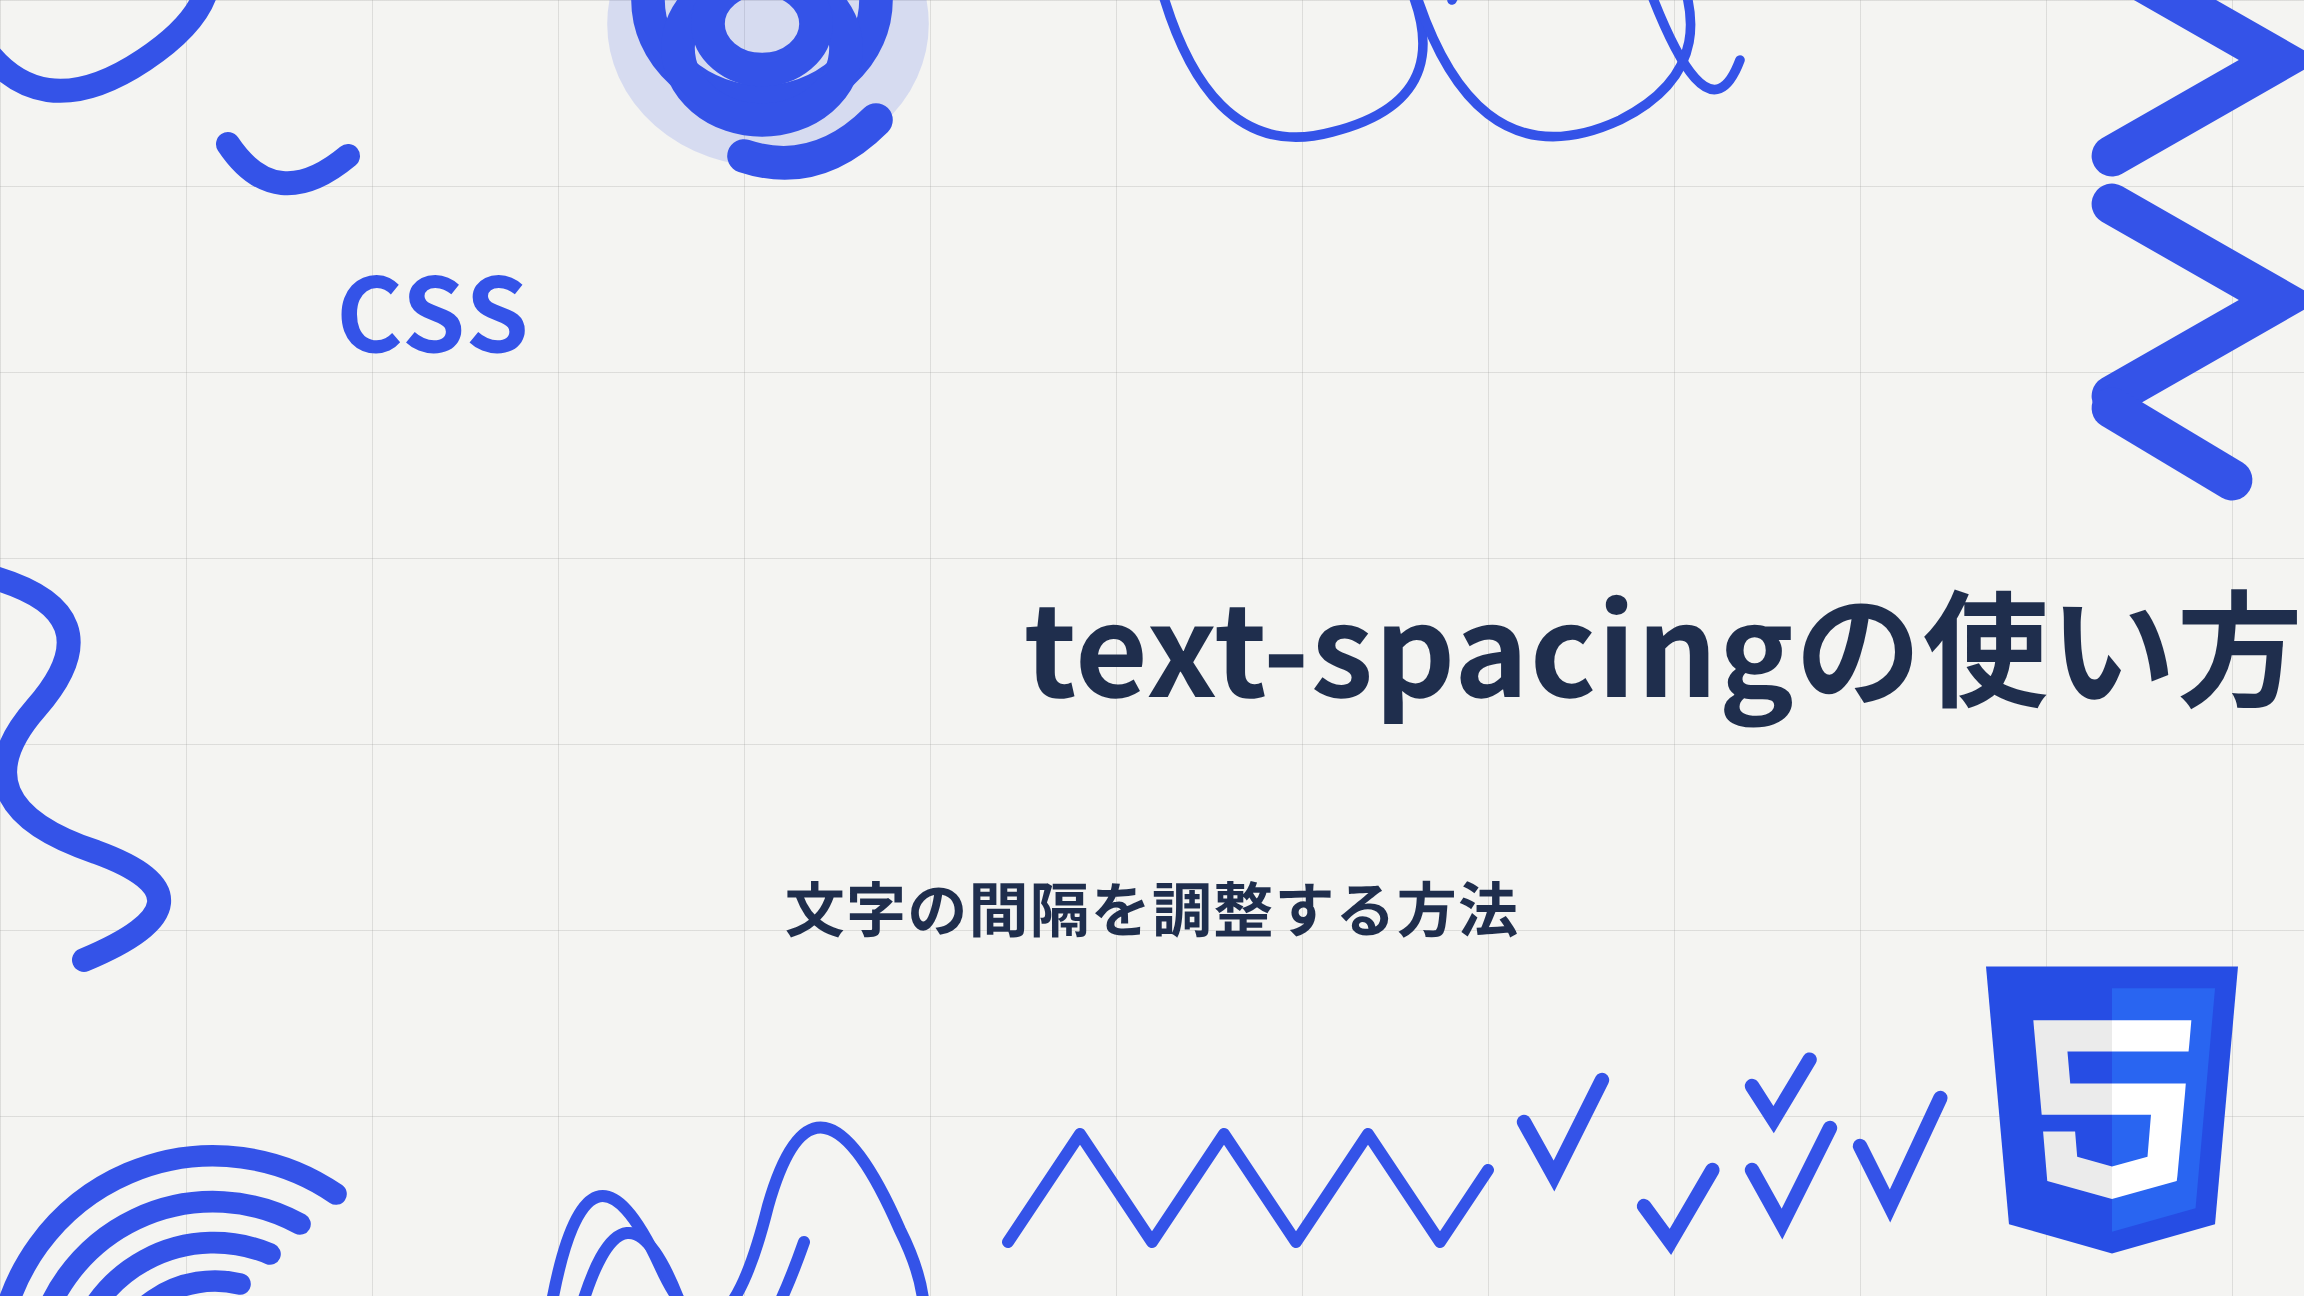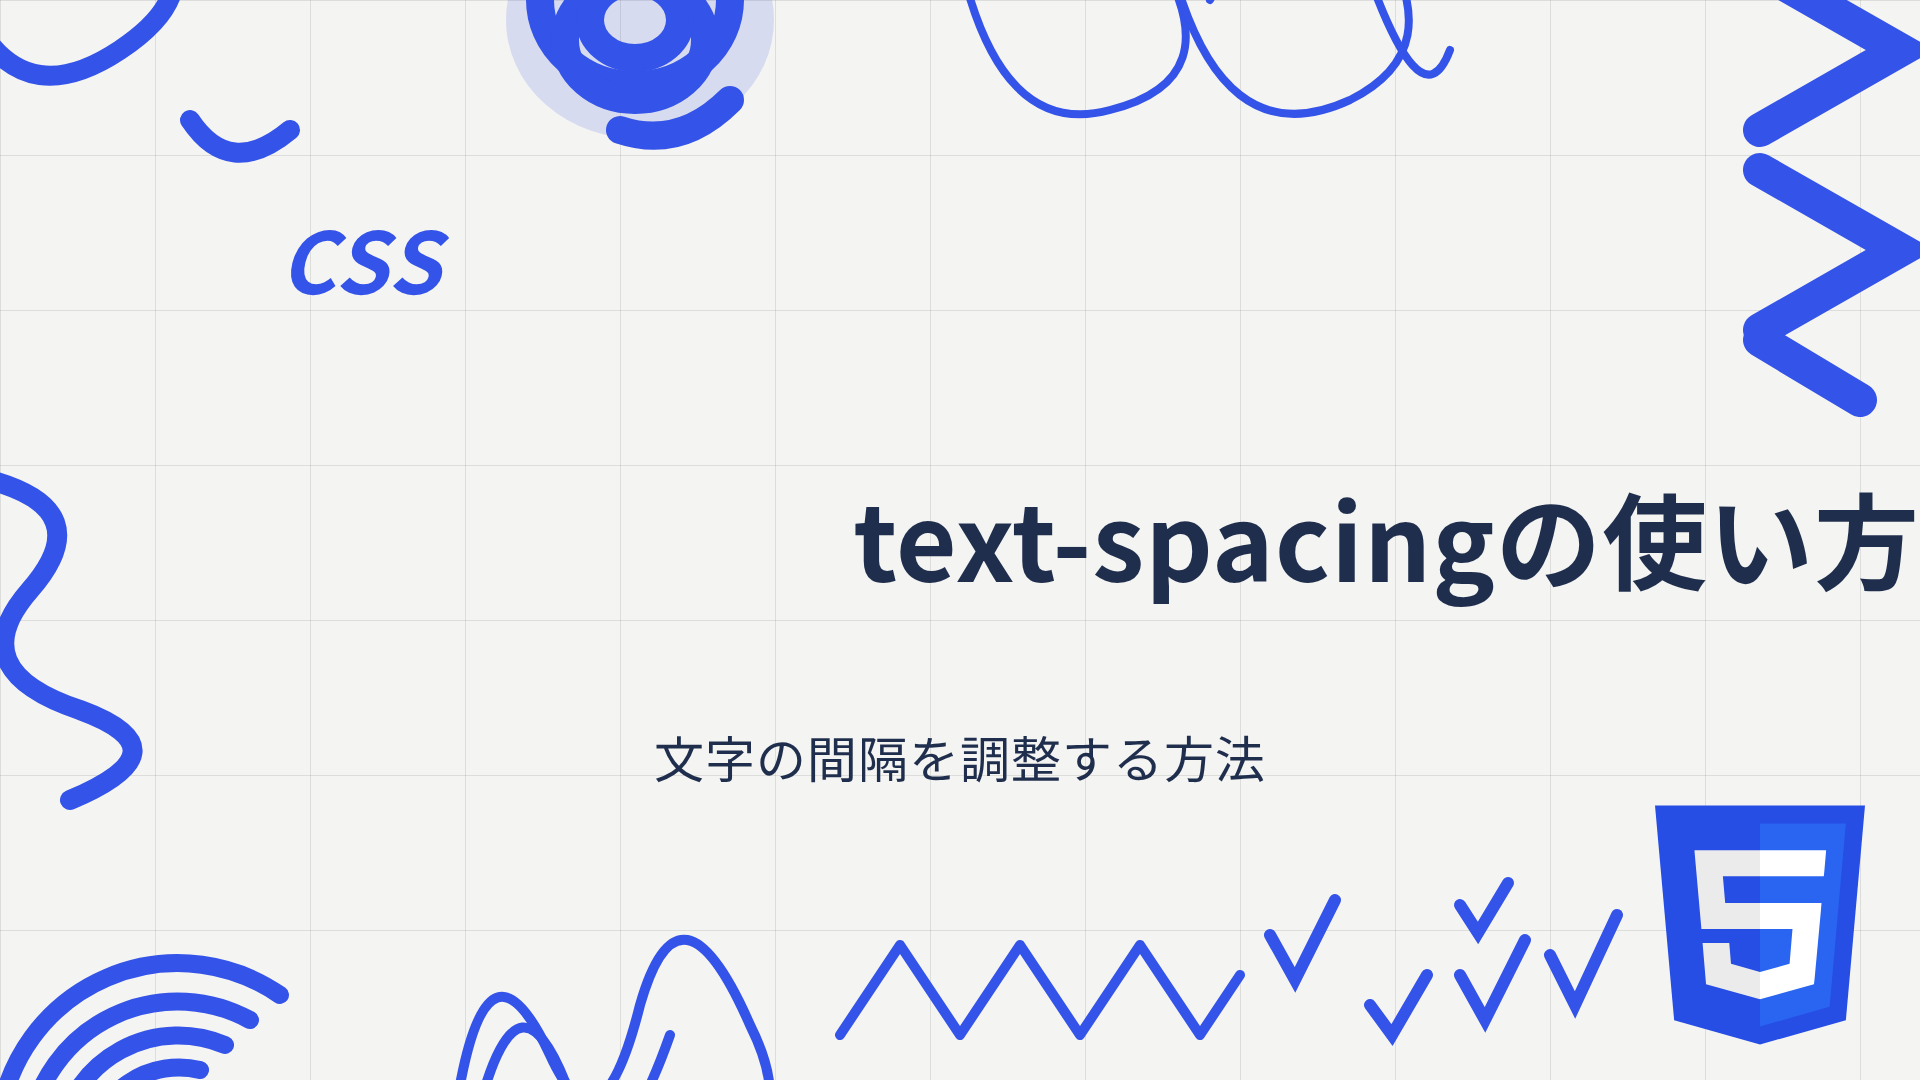--- a/index.html
+++ b/index.html
@@ -43,21 +43,21 @@
     font-size: 105px;
     font-weight: 700;
     letter-spacing: 1px;
   }
   .subtitle {
     position: absolute;
     left: 0; right: 0;
     top: 720px;
     text-align: center;
     font-size: 50px;
-    font-weight: 400;
+    font-weight: 700;
     letter-spacing: 1px;
   }
 
   
   .css3 {
     position: absolute;
     right: 55px;
     bottom: 35px;
     width: 210px;
     height: 240px;
@@ -152,21 +152,21 @@
       <path d="M10 60 l25 45 l40 -80"></path>
       <path d="M110 130 l22 30 l35 -60"></path>
       <path d="M200 100 l25 45 l40 -80"></path>
       <path d="M290 80 l25 50 l42 -90"></path>
       <path d="M200 30 l18 28 l30 -50"></path>
     </g>
   </svg>
 </div>
 
 <div class="content">
-  <div class="category" style="color: rgb(52, 83, 232); font-style: italic;">CSS</div>
+  <div class="category" style="color: rgb(52, 83, 232);">CSS</div>
   <div class="title" style="color: rgb(31, 46, 77);">text-spacingの使い方</div>
   <div class="subtitle" style="color: rgb(31, 46, 77);">文字の間隔を調整する方法</div>
 </div>
 
 <div class="css3">
   <svg viewBox="0 0 362 412" width="210" height="240">
     <path fill="#264de4" d="M33 370 L0 0 h362 l-33 370 -148 42z"></path>
     <path fill="#2965f1" d="M181 381 l120 -34 28 -316 H181z"></path>
     <path fill="#ebebeb" d="M181 168 H121 l-4 -46 h64 V77 H68 l1 12 11 124 h101z M181 287 l-50 -14 -3 -36 H82 l6 71 93 26z"></path>
     <path fill="#ffffff" d="M181 168 v45 h56 l-5 60 -51 14 v47 l93 -26 1 -8 11 -119 1 -13 H181z M181 77 v45 h110 l1 -10 2 -23 1 -12z"></path>

